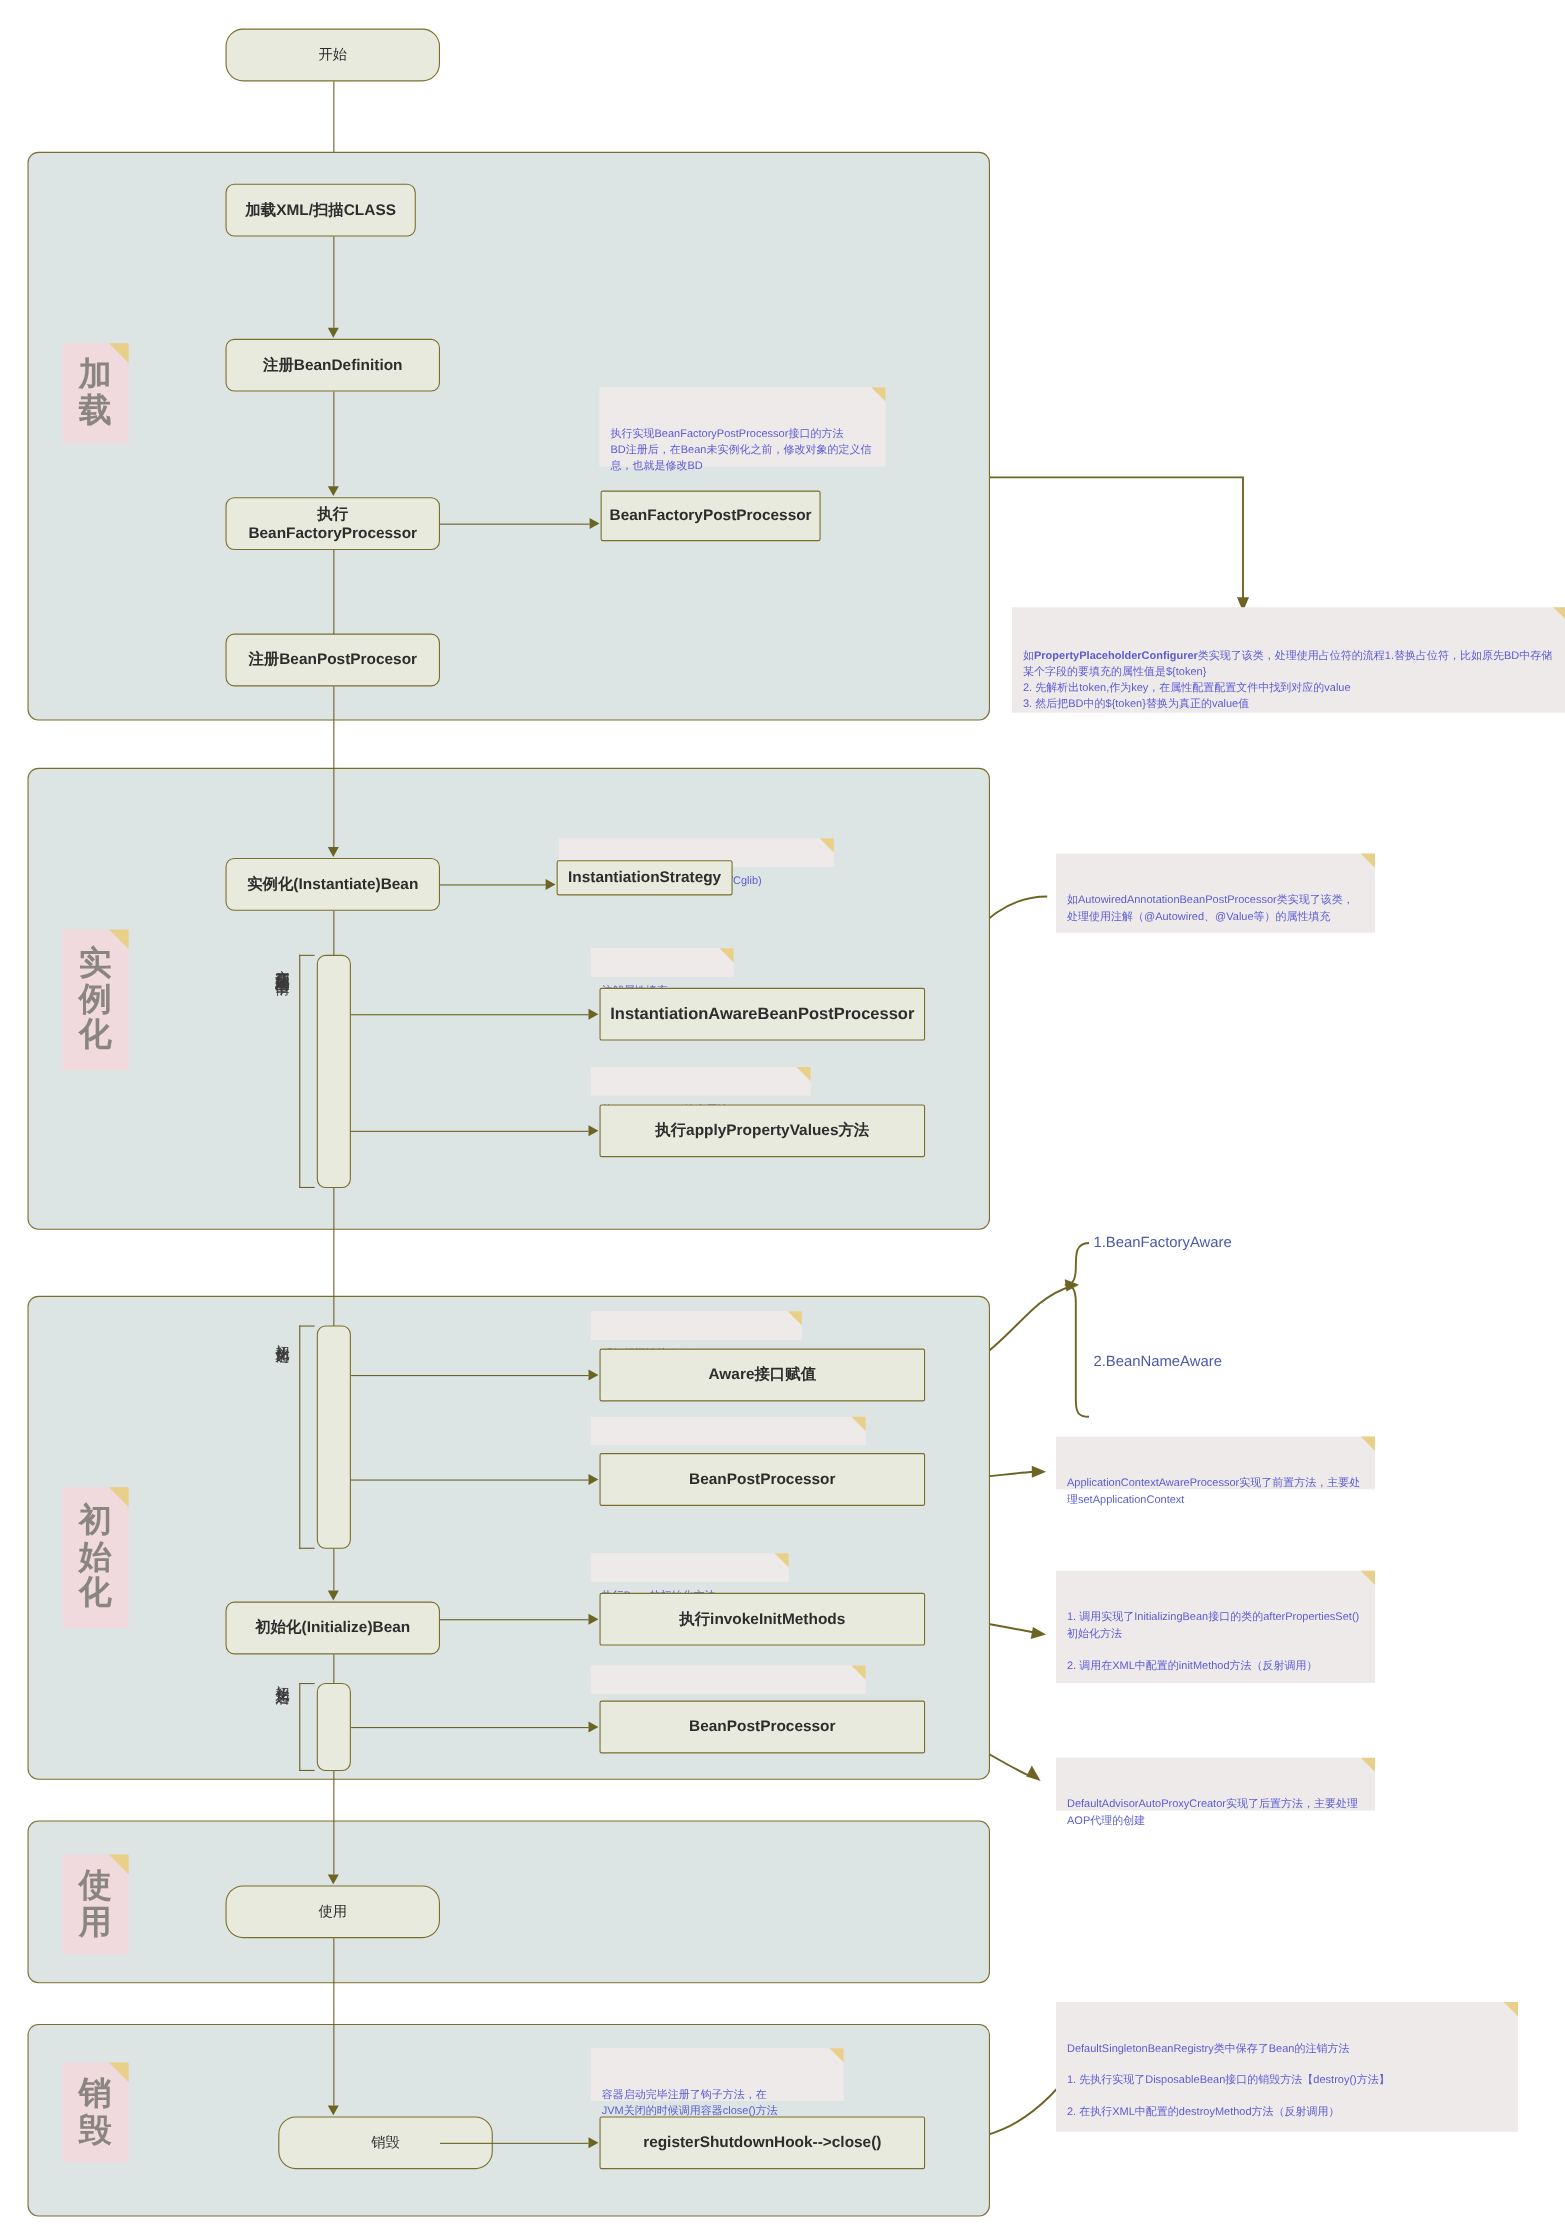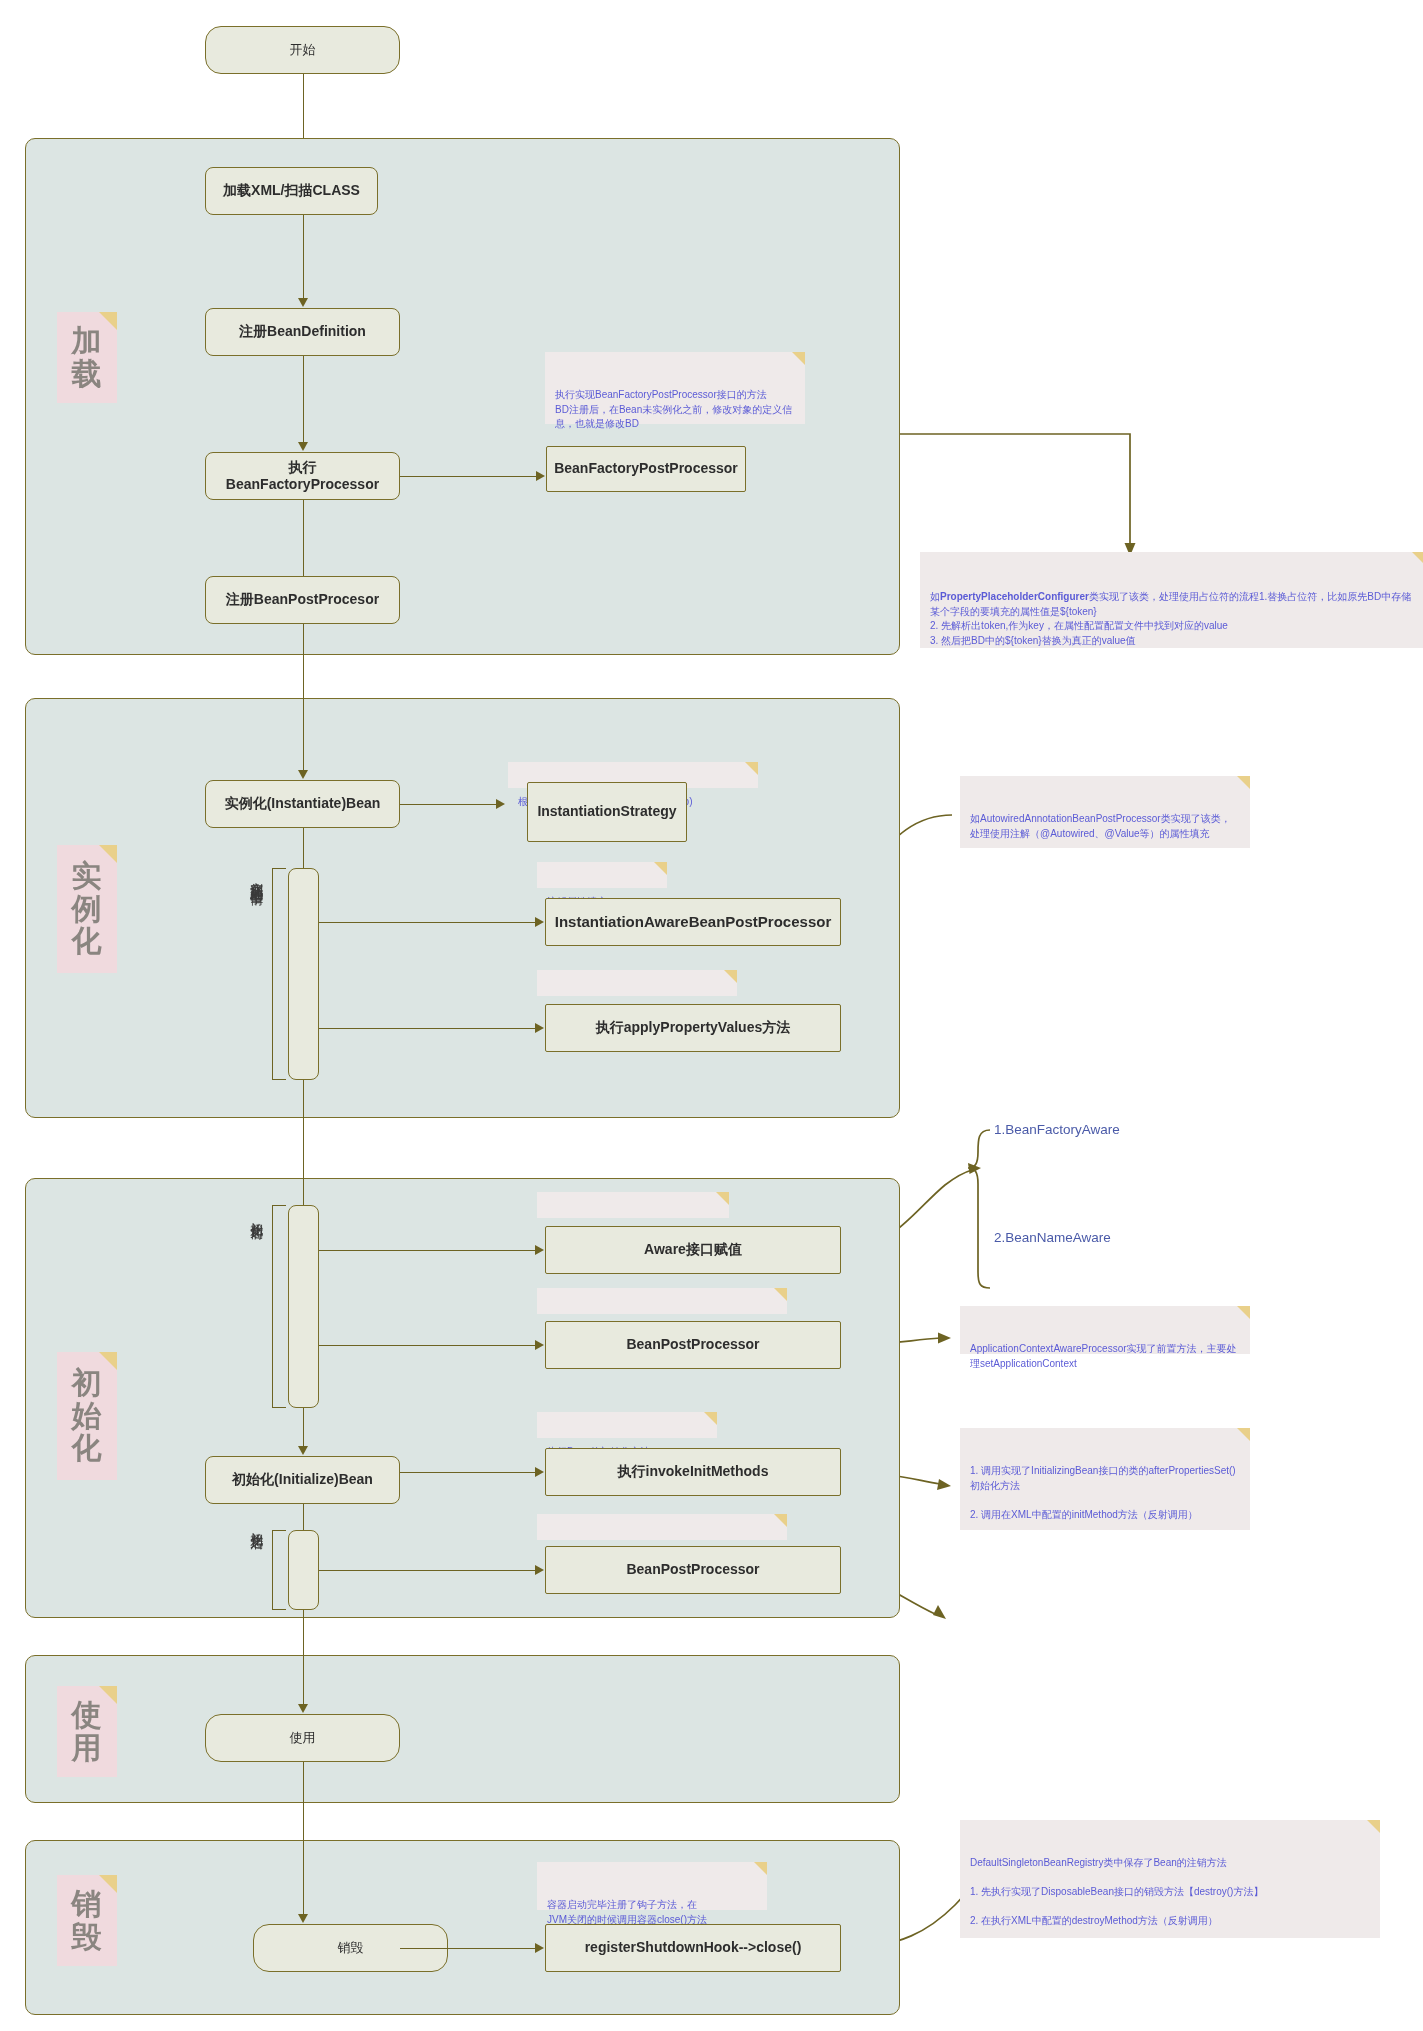--- a/index.html
+++ b/index.html
@@ -220,21 +220,21 @@
   </div>
 
   <div class="note" style="left:508px;top:762px;width:250px;height:26px;padding-top:4px;">
     <span class="fold"></span>
     <span>根据实例化策略实列化Bean(JDK/Cglib)</span>
   </div>
 
   <div class="hline" style="left:400px;top:804px;width:96px;"></div>
   <div class="arrow-r" style="left:496px;top:798.5px;"></div>
 
-  <div class="node sharp bold" style="left:506px;top:782px;width:160px;height:60px;margin-left:21px;">
+  <div class="node sharp bold" style="left:506px;top:782px;width:160px;height:32px;">
     <span>InstantiationStrategy</span>
   </div>
 
   <div class="vline" style="left:303px;top:828px;height:42px;"></div>
   <div class="bar" style="left:288px;top:868px;width:31px;height:212px;"></div>
   <div class="sqbracket" style="left:272px;top:868px;width:14px;height:212px;"></div>
   <div class="vcap" style="left:248px;top:872px;">
     <span>实例化后处理的一些事情</span>
   </div>
 
@@ -348,20 +348,24 @@
   <div class="note" style="left:537px;top:1514px;width:250px;height:26px;padding-top:4px;">
     <span class="fold"></span>
     <span>执行BeanPostProcessor的后置方法</span>
   </div>
   <div class="hline" style="left:319px;top:1570px;width:216px;"></div>
   <div class="arrow-r" style="left:535px;top:1564.5px;"></div>
   <div class="node sharp bold" style="left:545px;top:1546px;width:296px;height:48px;">
     <span>BeanPostProcessor</span>
   </div>
 
+  <div class="note" style="left:960px;top:1598px;width:290px;height:48px;">
+    <span class="fold"></span>
+    <span>DefaultAdvisorAutoProxyCreator实现了后置方法，主要处理AOP代理的创建</span>
+  </div>
 
   <div class="band" style="left:25px;top:1655px;width:875px;height:148px;"></div>
 
   <div class="phaselabel" style="left:57px;top:1686px;width:60px;height:91px;">
     <span class="fold"></span>
     <span style="white-space:pre-line;">使
 用</span>
   </div>
 
   <div class="vline" style="left:303px;top:1610px;height:94px;"></div>

